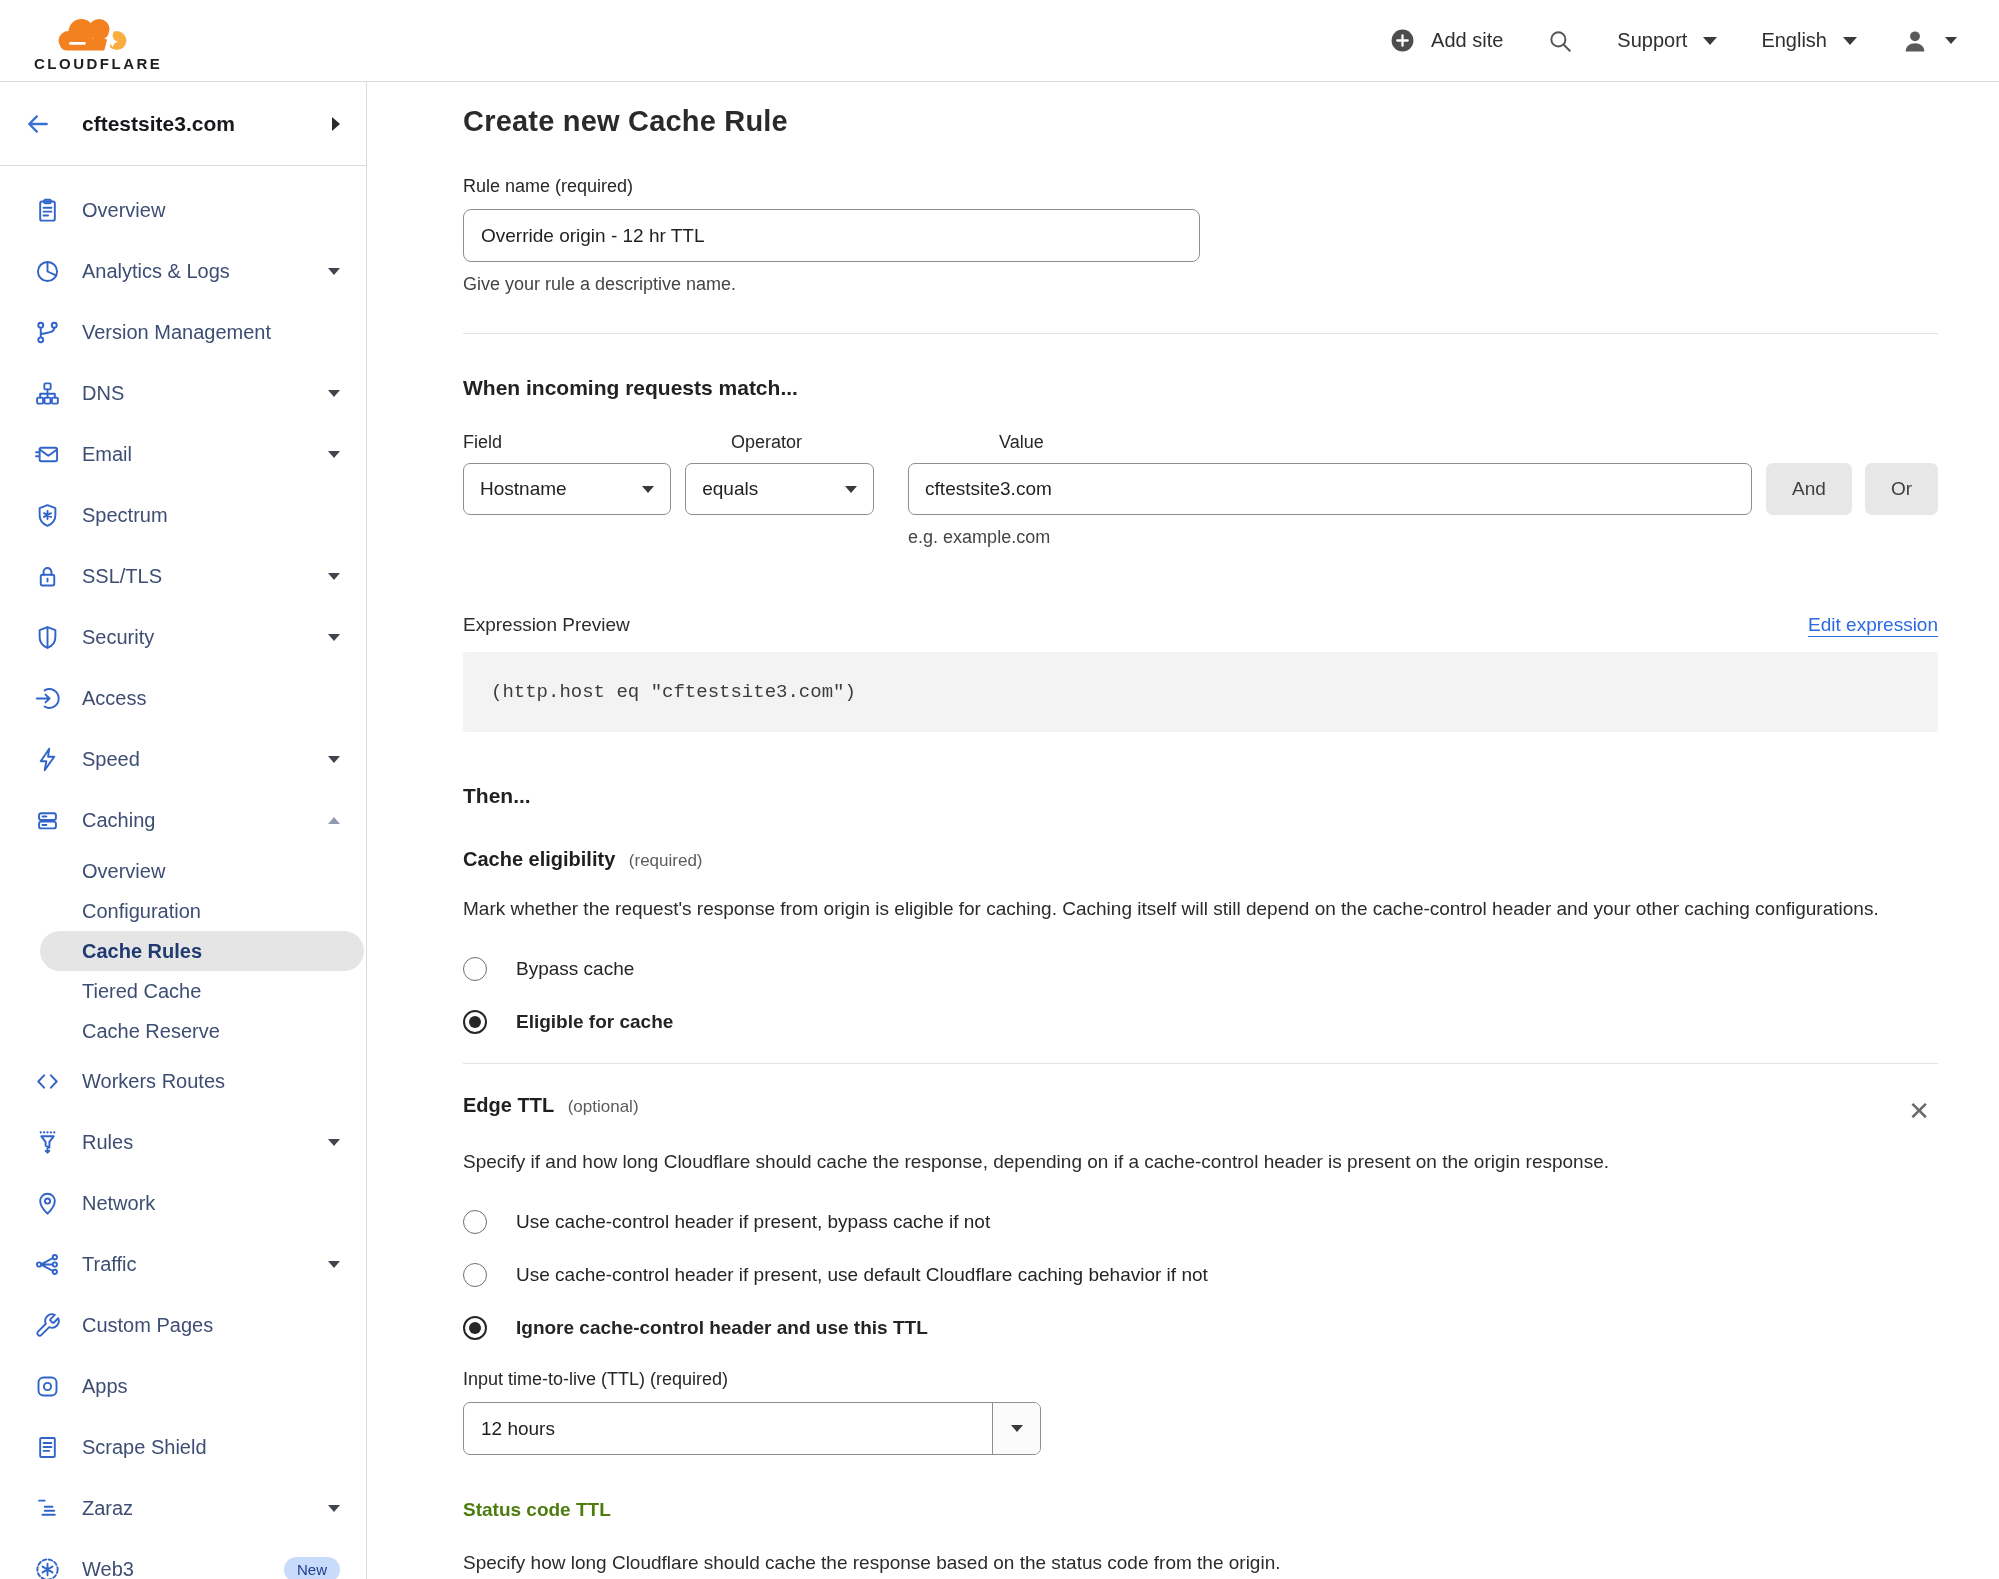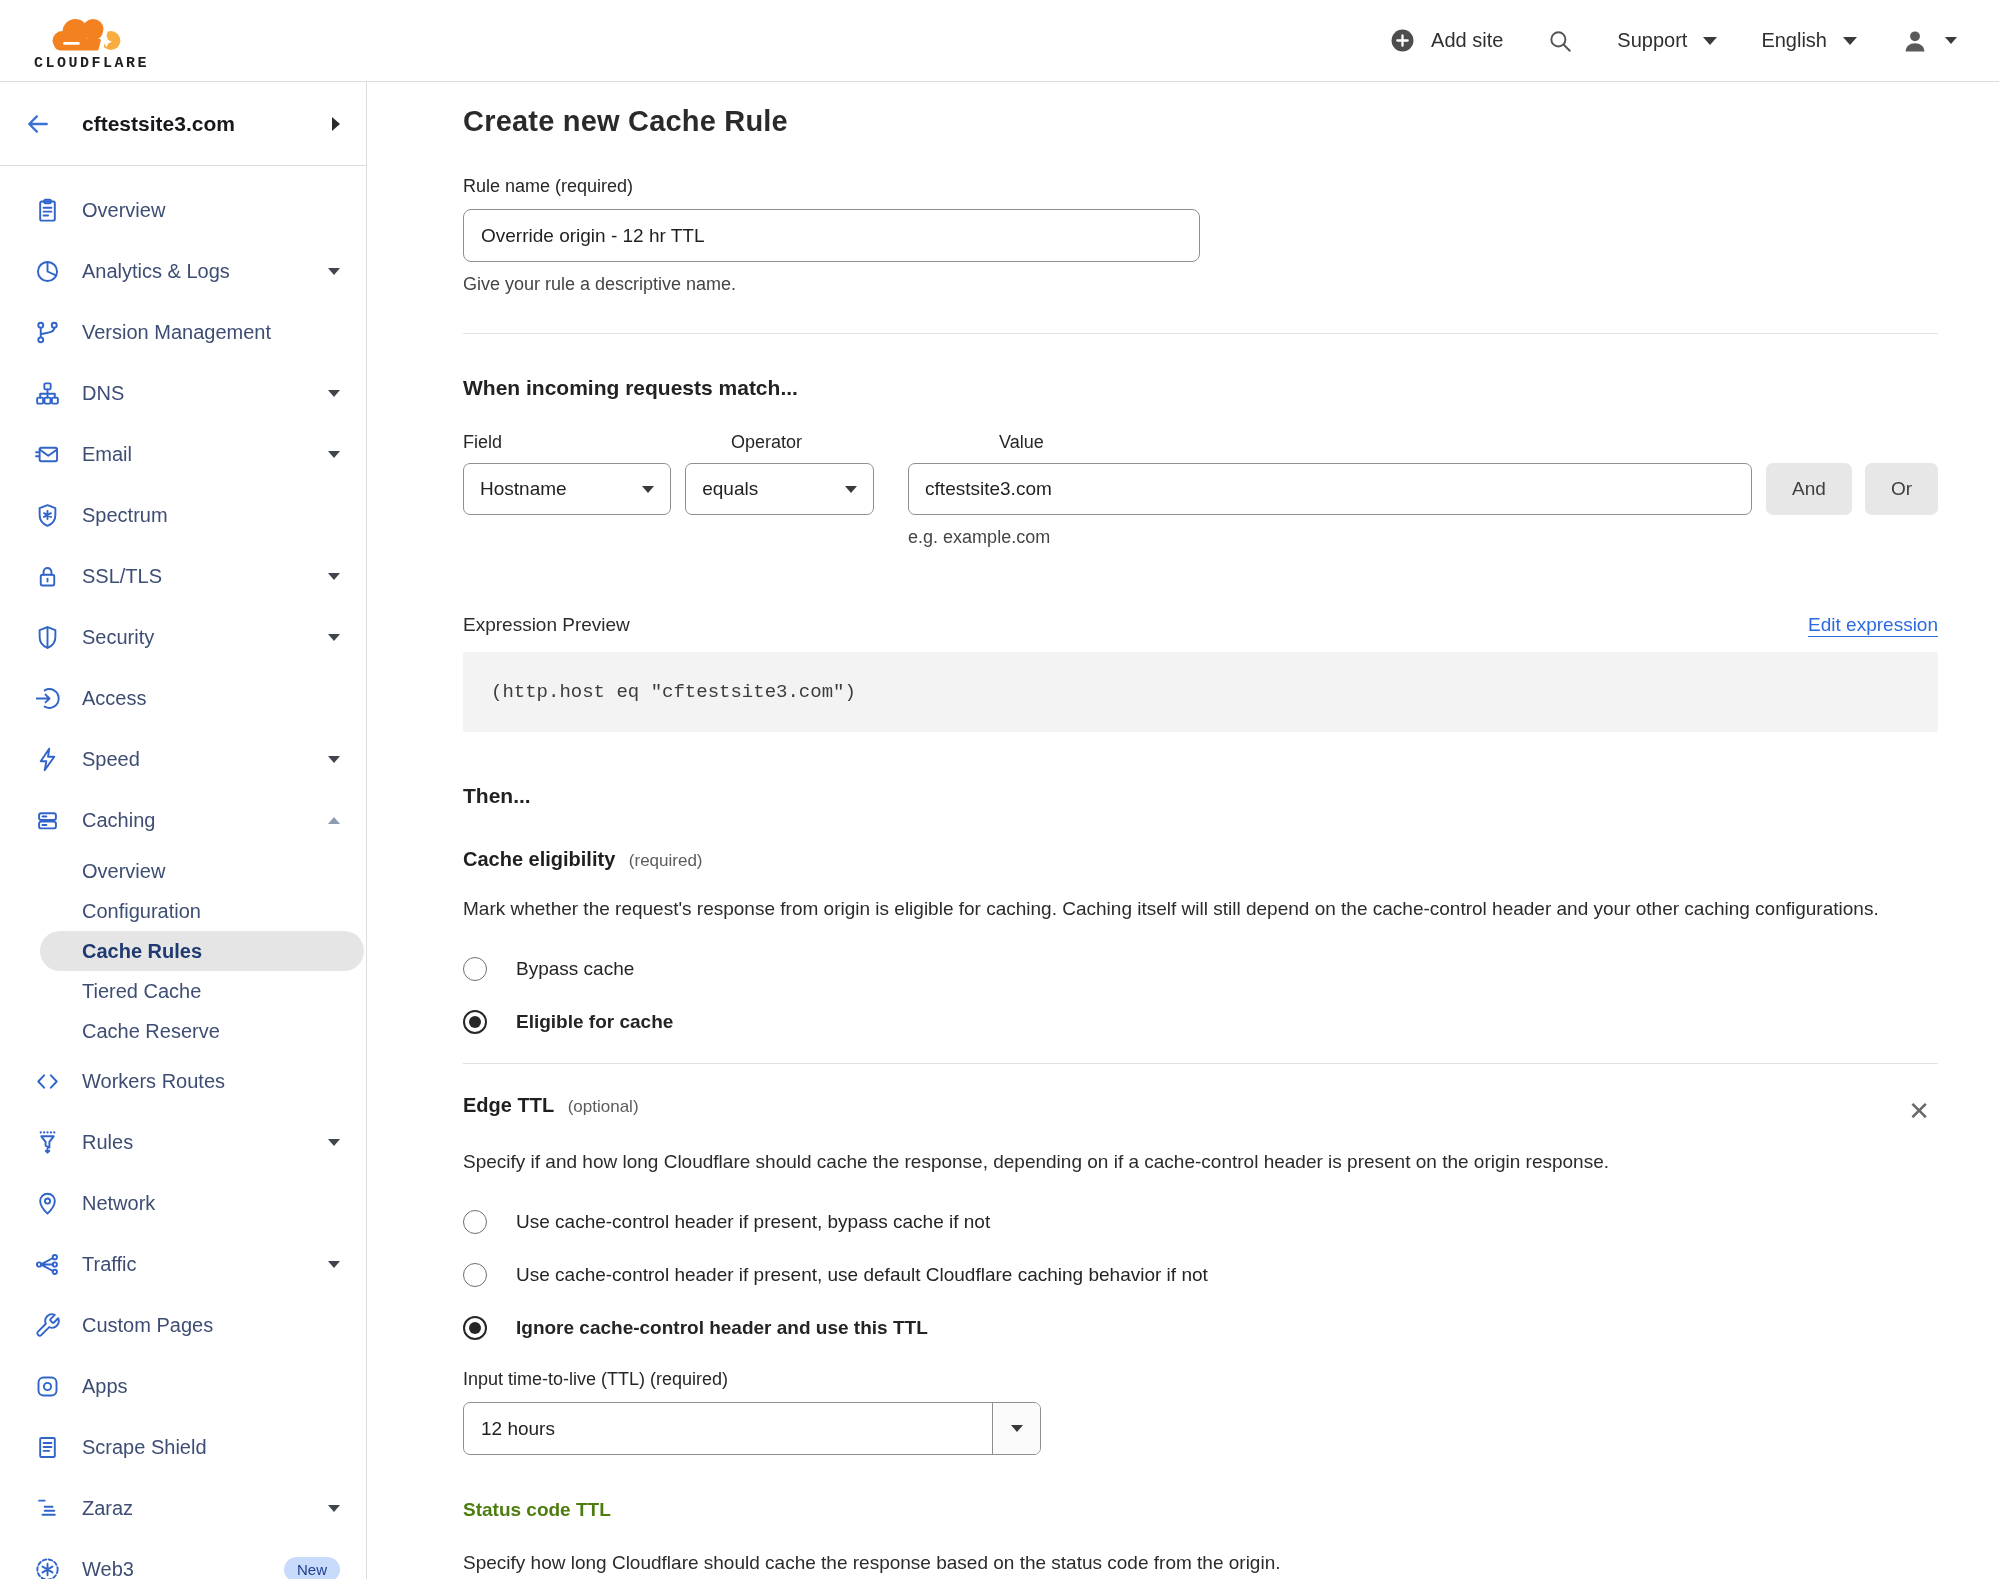--- a/index.html
+++ b/index.html
@@ -4,21 +4,21 @@
 <style>
   * { margin:0; padding:0; box-sizing:border-box; }
   html,body { width:1999px; height:1579px; overflow:hidden; background:#fff;
               font-family:"Liberation Sans", sans-serif; color:#2e2e2e; }
   .app { width:1999px; height:1579px; display:flex; flex-direction:column; }
 
   
   .topbar { height:82px; flex:0 0 82px; display:flex; align-items:center;
             justify-content:space-between; border-bottom:1px solid #dcdcdc;
             padding:0 42px 0 34px; background:#fff; }
-  .logo { display:flex; flex-direction:column; align-items:center; line-height:1; margin-top:4px;font-family:Liberation Mono, monospace; }
+  .logo { display:flex; flex-direction:column; align-items:center; line-height:1; margin-top:4px; }
   .logo .brand-text { font-size:15px; font-weight:800; letter-spacing:2.5px; color:#1f1f1f; margin-top:1px; }
   .topbar-right { display:flex; align-items:center; gap:44px; }
   .top-item { display:flex; align-items:center; gap:16px; font-size:20px; color:#2f2f2f; cursor:pointer; }
   .caret { width:0; height:0; border-left:7px solid transparent; border-right:7px solid transparent;
            border-top:8px solid #3a3a3a; display:inline-block; }
   .caret-sm { border-left-width:6px; border-right-width:6px; border-top-width:7px; }
 
   
   .shell { flex:1; display:flex; min-height:0; }
 

